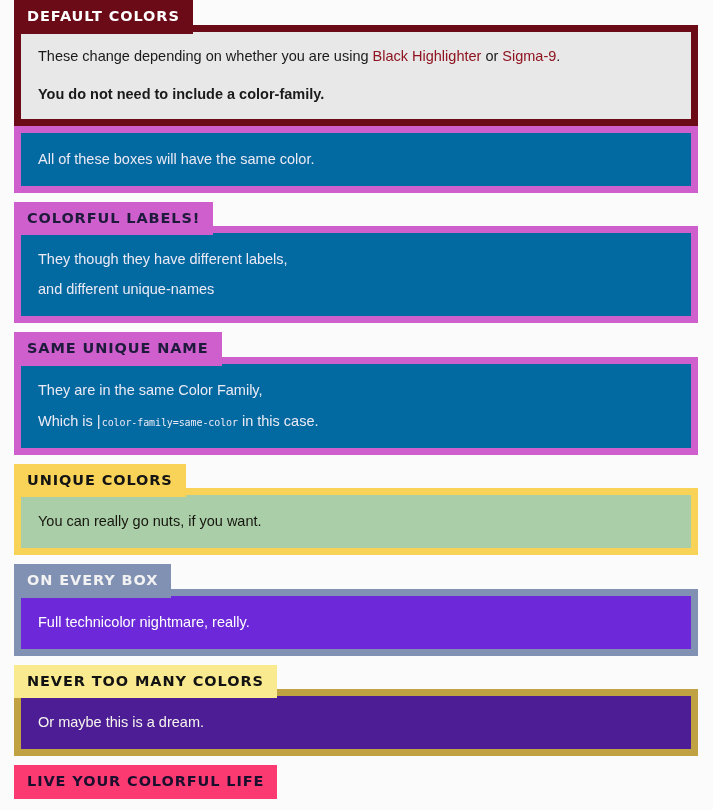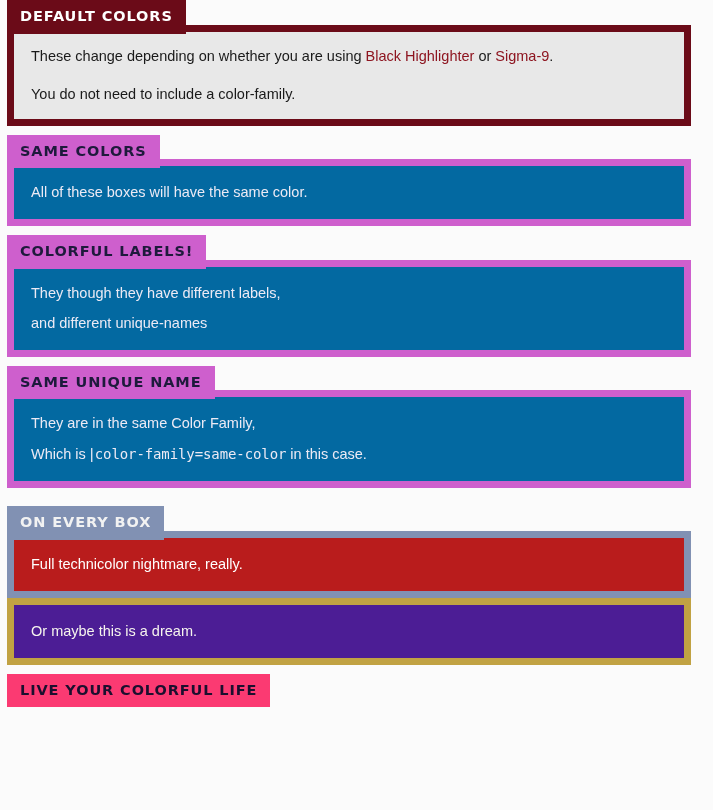--- a/index.html
+++ b/index.html
@@ -14,20 +14,21 @@
   body {
     font-family: "Liberation Sans", sans-serif;
     -webkit-font-smoothing: antialiased;
   }
 
   #page {
     position: relative;
     width: 699px;
     height: 810px;
     background: #fbfbfb;
+    margin-left: 7px;
   }
 
   
   .block {
     position: relative;
     margin: 0 8px 0 7px;
   }
 
   .block-label {
     position: relative;
@@ -63,30 +64,30 @@
     font-size: 14.5px;
     line-height: 1.45;
   }
   .block-inner p + p {
     margin-top: 9px;
   }
   .block-inner p.spaced {
     margin-top: 17px;
   }
 
-  .bold-line { font-weight: normal; }
+  .bold-line { font-weight: bold; }
 
   a.inline-link {
     color: #8e1520;
     text-decoration: none;
   }
 
   code.mono {
     font-family: "DejaVu Sans Mono", monospace;
-    font-size: 14px;
+    font-size: 10px;
     letter-spacing: -0.1px;
   }
   .pipe-mark {
     font-family: "Liberation Sans", sans-serif;
     font-size: 15px;
     padding-right: 1px;
   }
 
   
   .b-default .block-label { background: #6b0b18; color: #ffffff; }
@@ -99,21 +100,21 @@
   .b-orchid .block-body  { border-color: #ce5fcd; background: #0369a1; }
   .b-orchid .block-inner { color: #eceaf5; }
 
   
   .b-green .block-label { background: #f8d358; color: #141414; }
   .b-green .block-body  { border-color: #f8d358; background: #aacfa8; }
   .b-green .block-inner { color: #16160f; }
 
   
   .b-purple .block-label { background: #8191b3; color: #f2f2f2; }
-  .b-purple .block-body  { border-color: #8191b3; background: #b91c1c; }
+  .b-purple .block-body  { border-color: #8191b3; background: #6d28d9; }
   .b-purple .block-inner { color: #ffffff; }
 
   
   .b-brown .block-label { background: #f9ea90; color: #121212; }
   .b-brown .block-body  { border-color: #c1a243; background: #4c1d95; }
   .b-brown .block-inner { color: #f6f4ee; }
 
   
   .b-pink .block-label { background: #fb3a72; color: #1b0f2e; }
 
@@ -131,21 +132,20 @@
       <div class="block-inner">
         <p><span>These change depending on whether you are using </span><a class="inline-link" href="#">Black Highlighter</a><span> or </span><a class="inline-link" href="#">Sigma-9</a><span>.</span></p>
         <p class="bold-line spaced">You do not need to include a color-family.</p>
       </div>
     </div>
   </div>
 
   <div class="gap-1"></div>
 
   <div class="block b-orchid">
-    <div class="block-label">SAME COLORS</div>
     <div class="block-body">
       <div class="block-inner">
         <p>All of these boxes will have the same color.</p>
       </div>
     </div>
   </div>
 
   <div class="gap-1"></div>
 
   <div class="block b-orchid">
@@ -165,35 +165,44 @@
     <div class="block-body">
       <div class="block-inner">
         <p>They are in the same Color Family,</p>
         <p><span>Which is </span><span class="pipe-mark">|</span><code class="mono">color-family=same-color</code><span> in this case.</span></p>
       </div>
     </div>
   </div>
 
   <div class="gap-1"></div>
 
+  <div class="block b-green">
+    <div class="block-label">UNIQUE COLORS</div>
+    <div class="block-body">
+      <div class="block-inner">
+        <p>You can really go nuts, if you want.</p>
+      </div>
+    </div>
+  </div>
 
   <div class="gap-1"></div>
 
   <div class="block b-purple">
     <div class="block-label">ON EVERY BOX</div>
     <div class="block-body">
       <div class="block-inner">
         <p>Full technicolor nightmare, really.</p>
       </div>
     </div>
   </div>
 
   <div class="gap-1"></div>
 
   <div class="block b-brown">
+    <div class="block-label">NEVER TOO MANY COLORS</div>
     <div class="block-body">
       <div class="block-inner">
         <p>Or maybe this is a dream.</p>
       </div>
     </div>
   </div>
 
   <div class="gap-1"></div>
 
   <div class="block b-pink">

